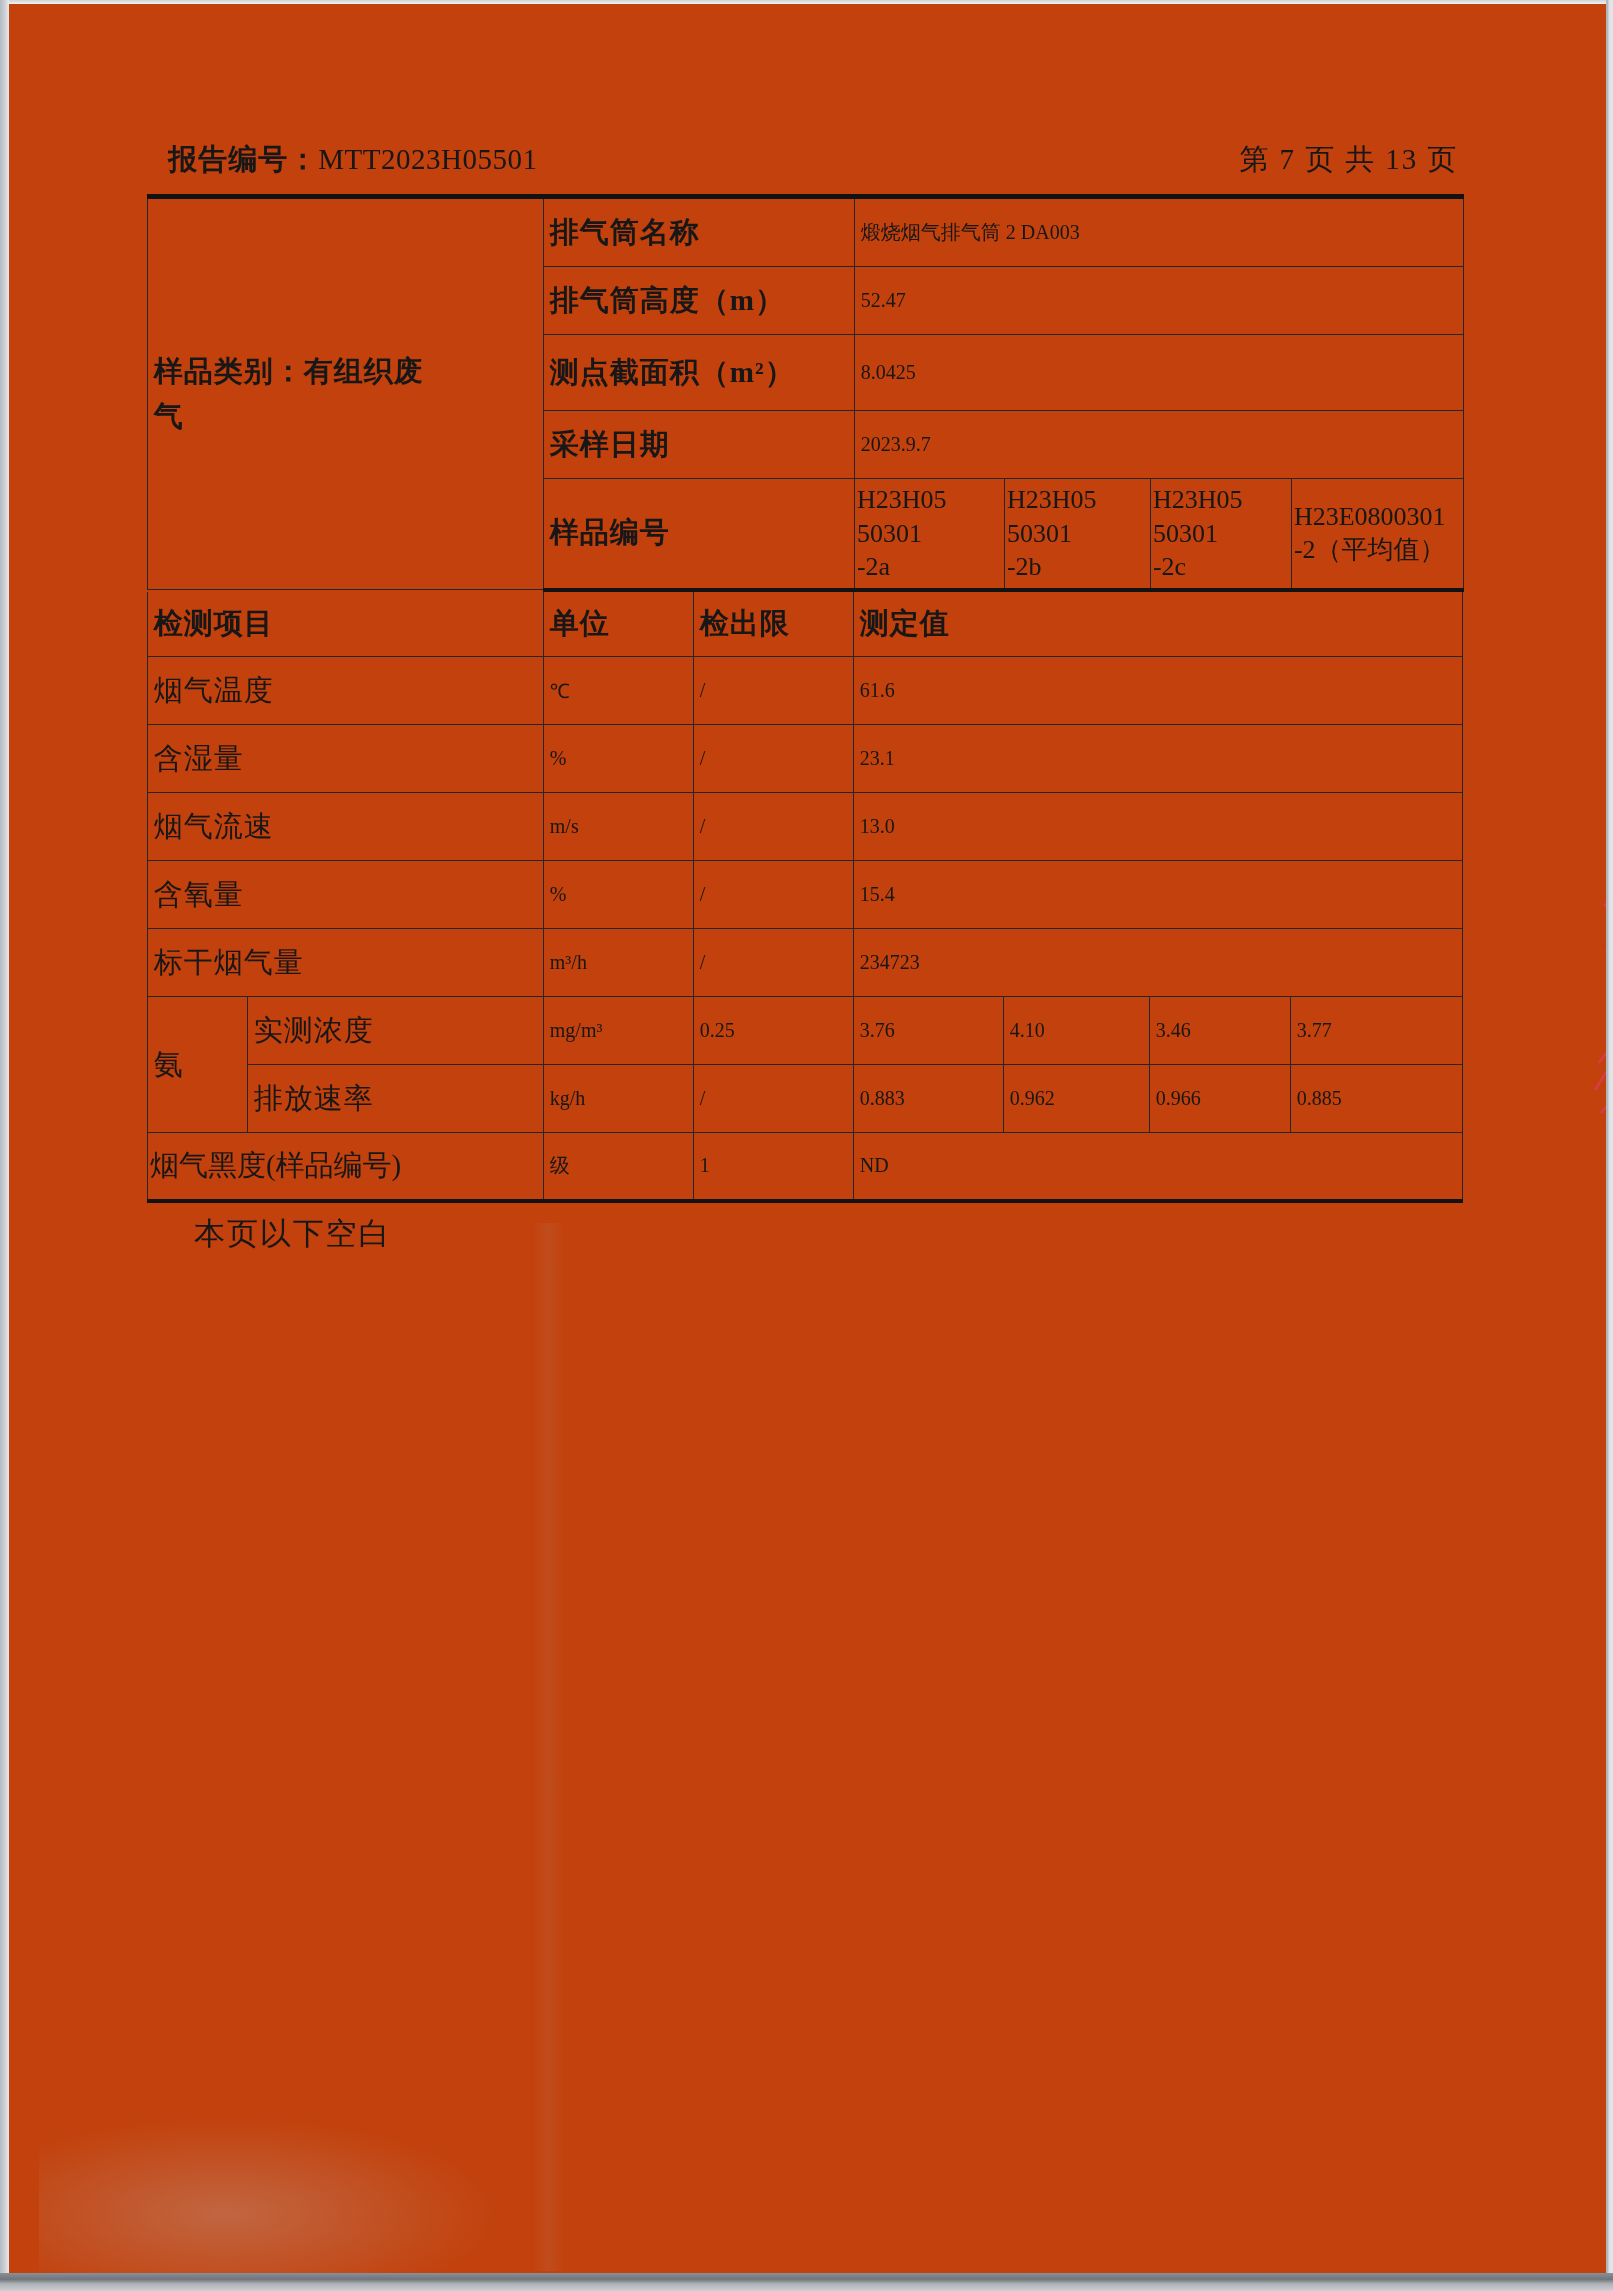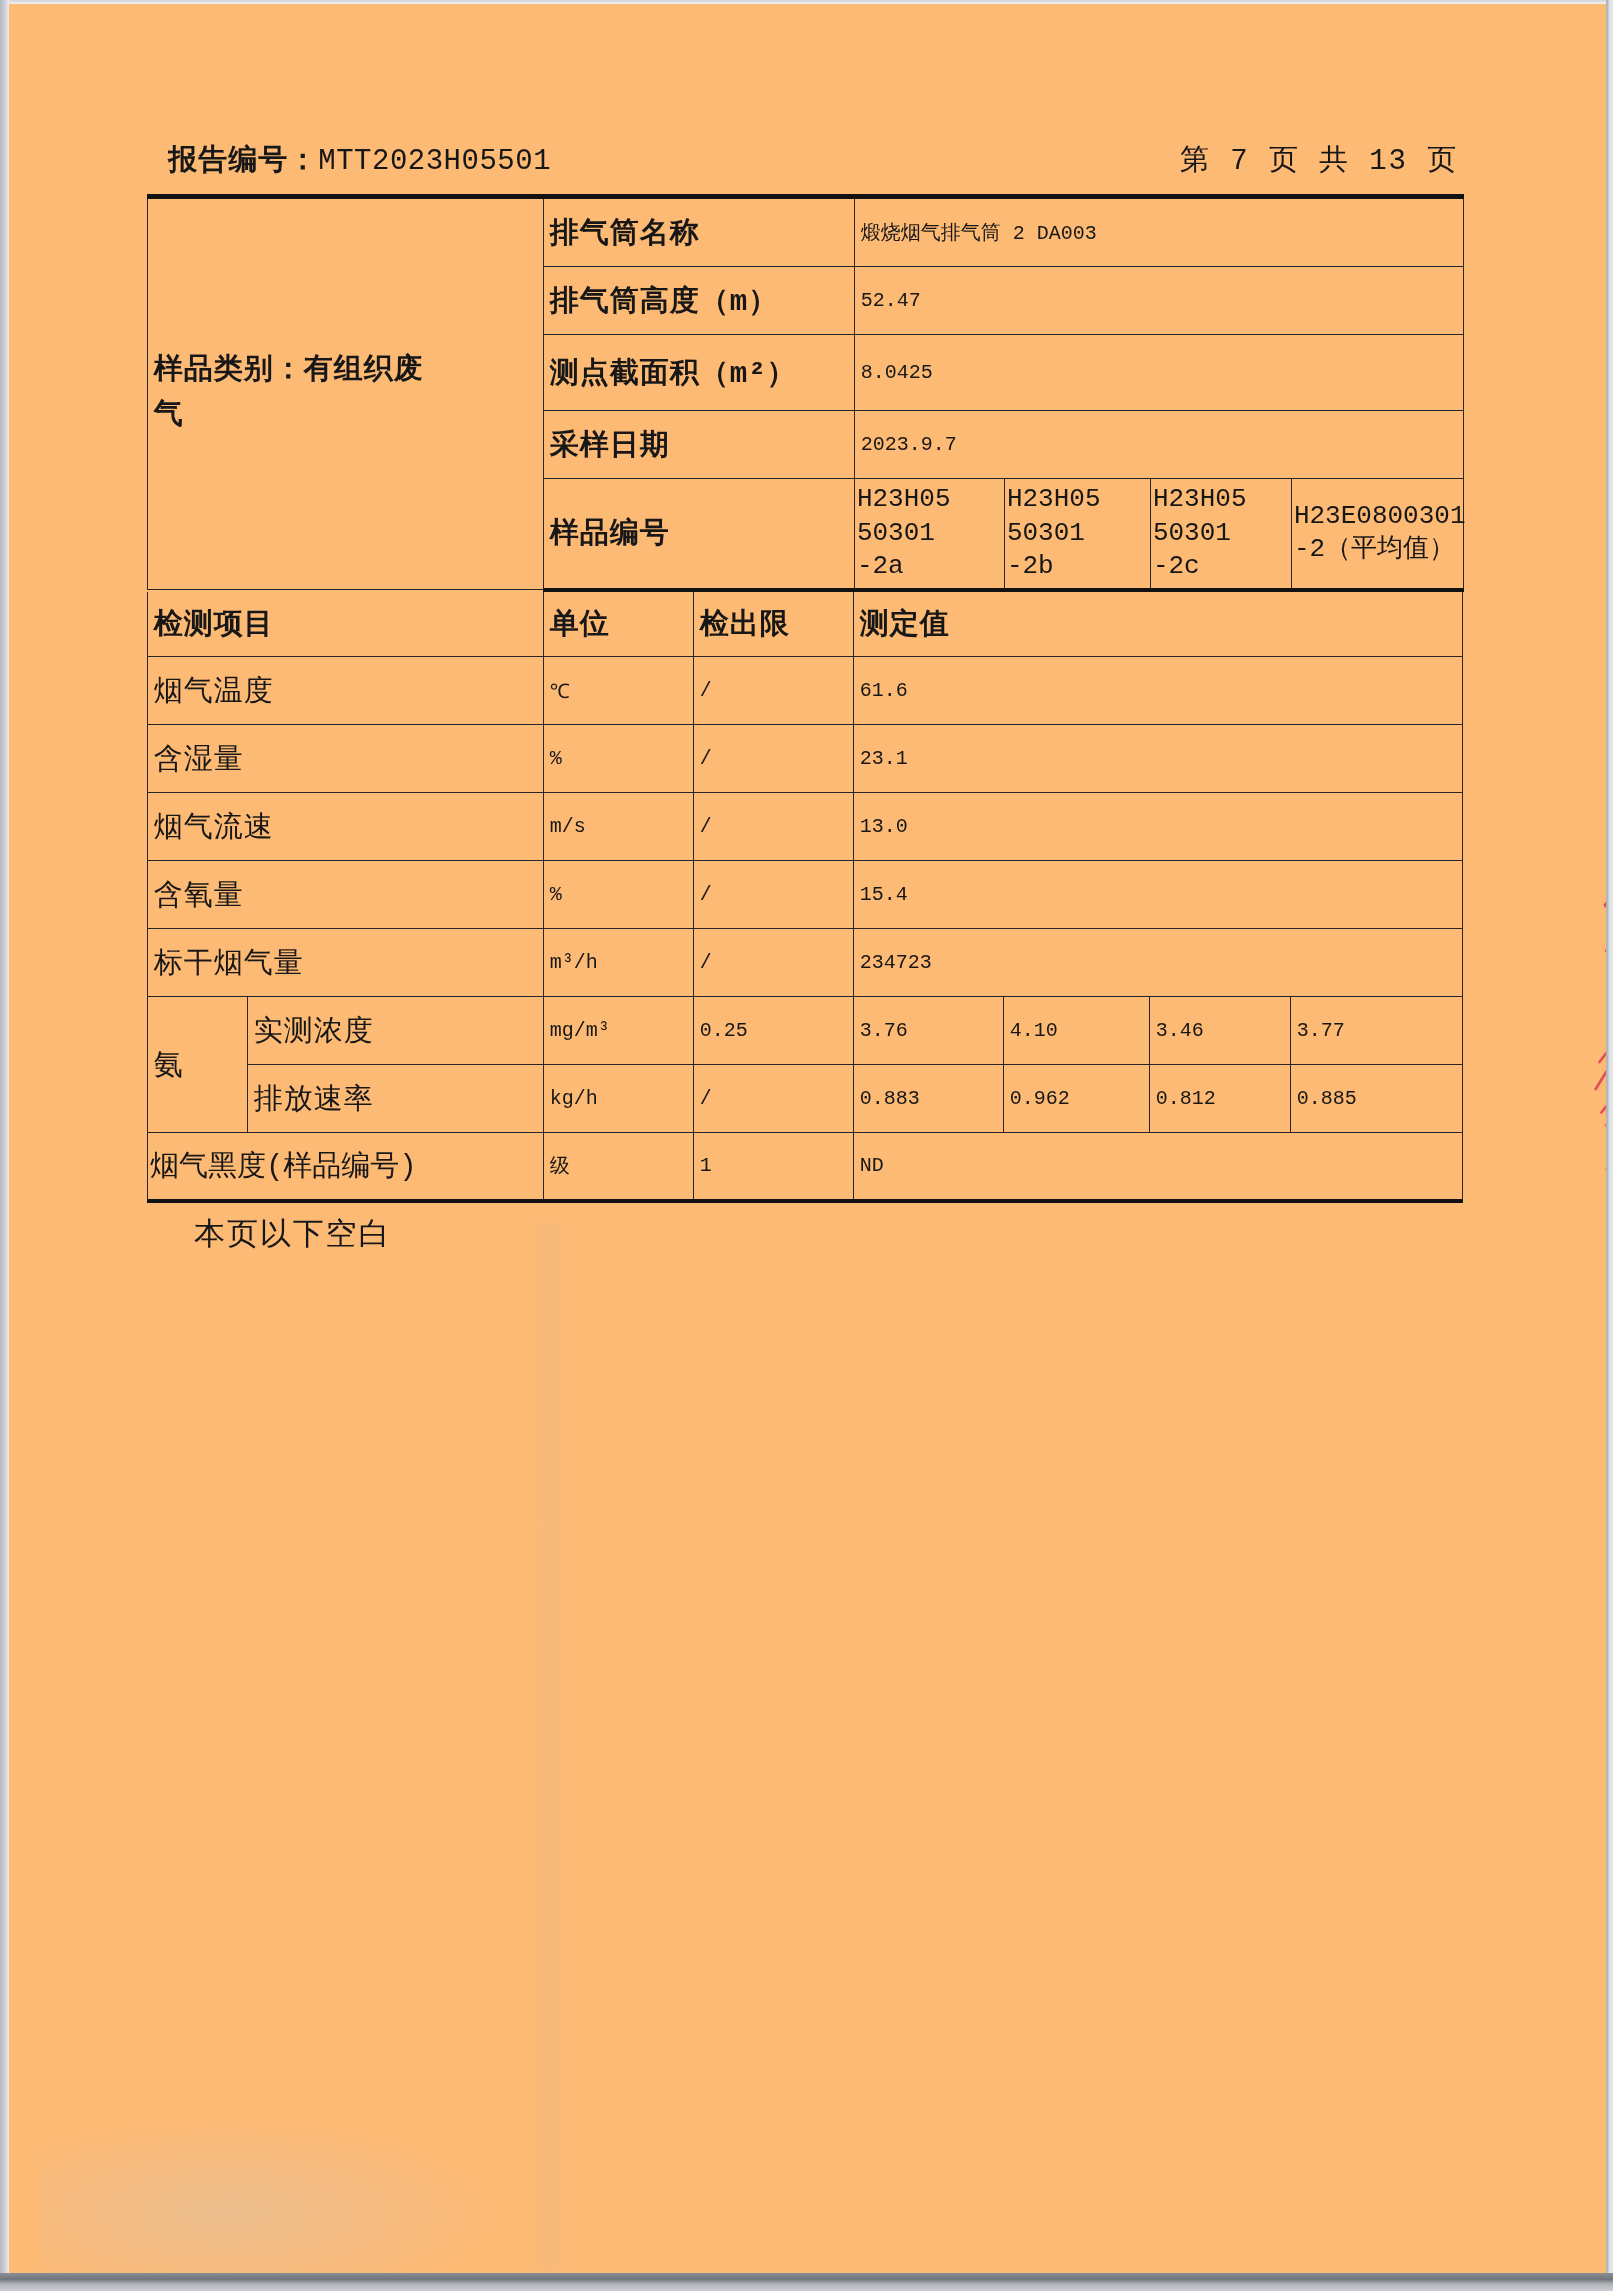--- a/index.html
+++ b/index.html
@@ -1,21 +1,21 @@
 <!DOCTYPE html>
 <html><head>
 <meta charset="utf-8">
 <style>
   html,body{margin:0;padding:0;background:#d7dadd;}
   .page{
     position:relative;
     width:1614px;height:2291px;
-    background:#fdba74;
+    background:#c2410c;
     overflow:hidden;
-    font-family:Liberation Mono, monospace;
+    font-family:Liberation Serif, serif;
     color:#171717;
   }
   
   .edge-left{position:absolute;left:0;top:0;width:8.7px;height:2291px;
     background:linear-gradient(90deg,#b6bbc1 0%,#cdd1d6 55%,#ececeb 100%);}
   .edge-top{position:absolute;left:0;top:0;width:1614px;height:3.9px;
     background:linear-gradient(180deg,#cfd3d7,#f2f2f1);}
   .edge-right{position:absolute;left:1606px;top:0;width:7.8px;height:2291px;
     background:linear-gradient(90deg,#b2b7bd 0%,#b2b7bd 20%,#dfe2e5 40%,#e6e8ea 100%);}
   .edge-bottom{position:absolute;left:0;top:2273px;width:1614px;height:18.4px;
@@ -171,21 +171,21 @@
         <td class="val">4.10</td>
         <td class="val">3.46</td>
         <td class="val">3.77</td>
       </tr>
       <tr class="r70">
         <td class="zh">排放速率</td>
         <td class="val">kg/h</td>
         <td class="val">/</td>
         <td class="val">0.883</td>
         <td class="val">0.962</td>
-        <td class="val">0.812</td>
+        <td class="val">0.966</td>
         <td class="val">0.885</td>
       </tr>
       <tr class="r70">
         <td class="zh" colspan="2" style="letter-spacing:0;padding:1.9px 1.9px;">烟气黑度(样品编号)</td>
         <td class="val zh">级</td>
         <td class="val">1</td>
         <td class="val" colspan="4">ND</td>
       </tr>
     </tbody>
       </table>

